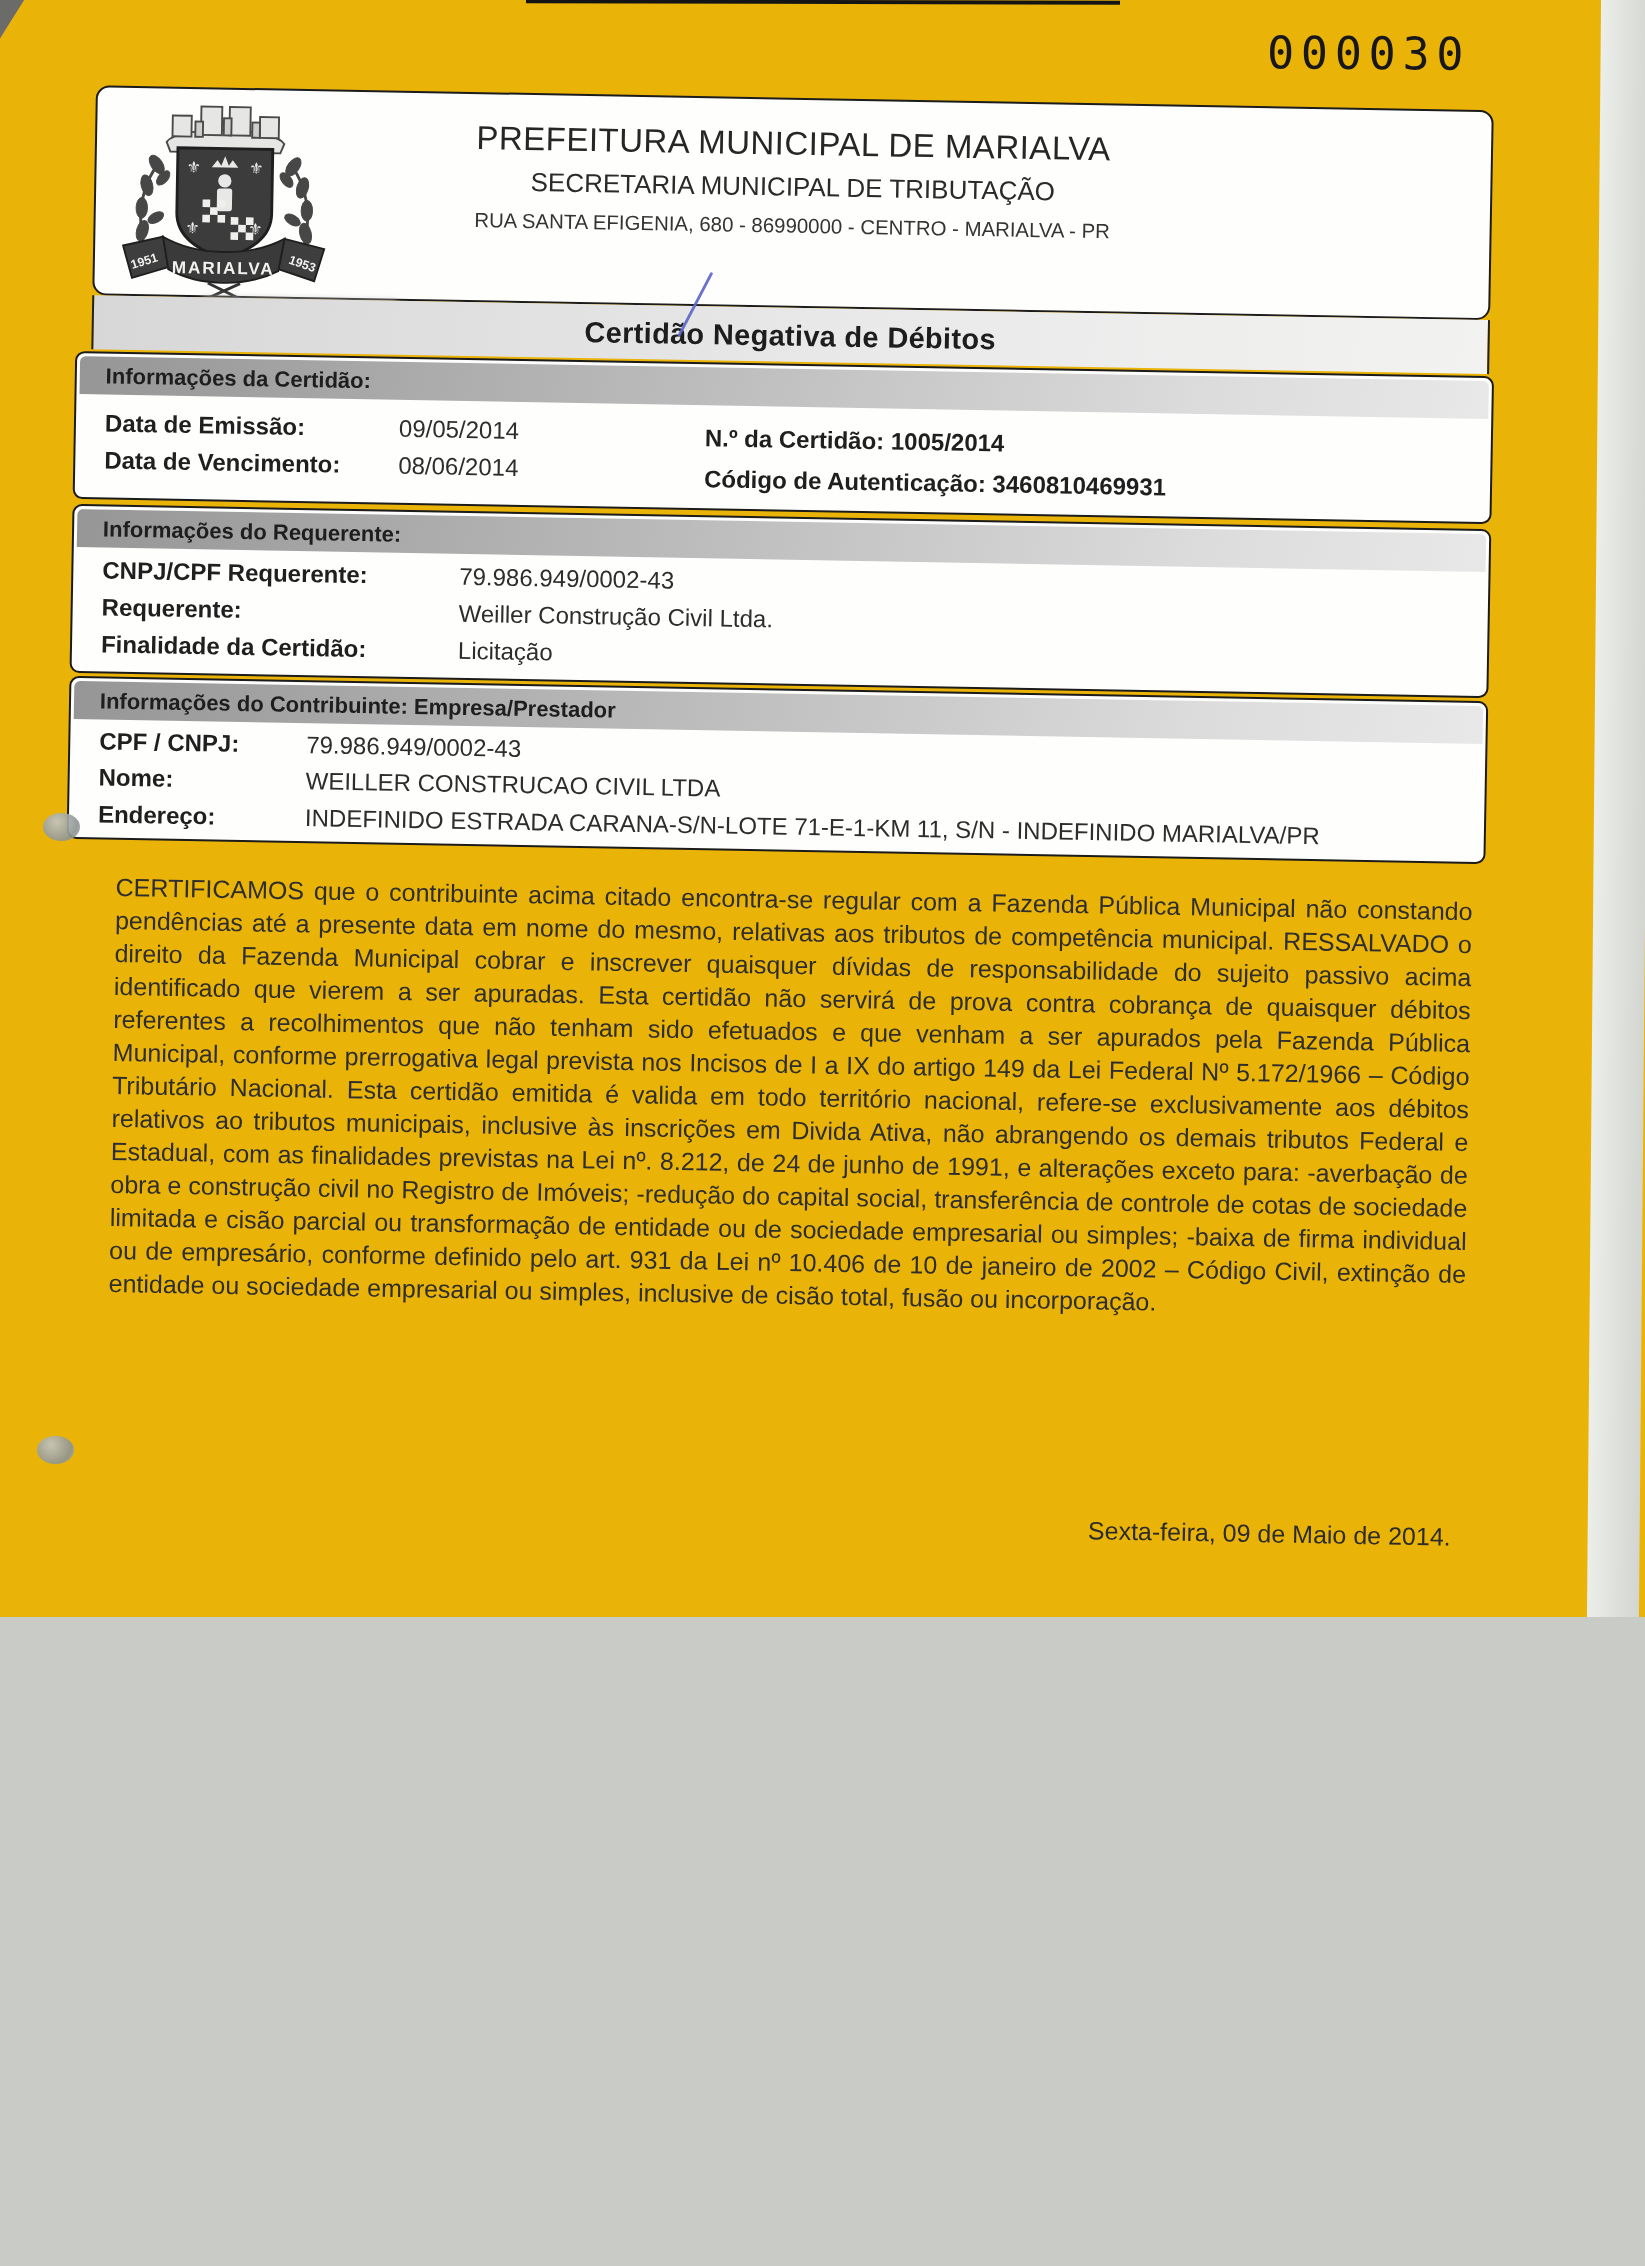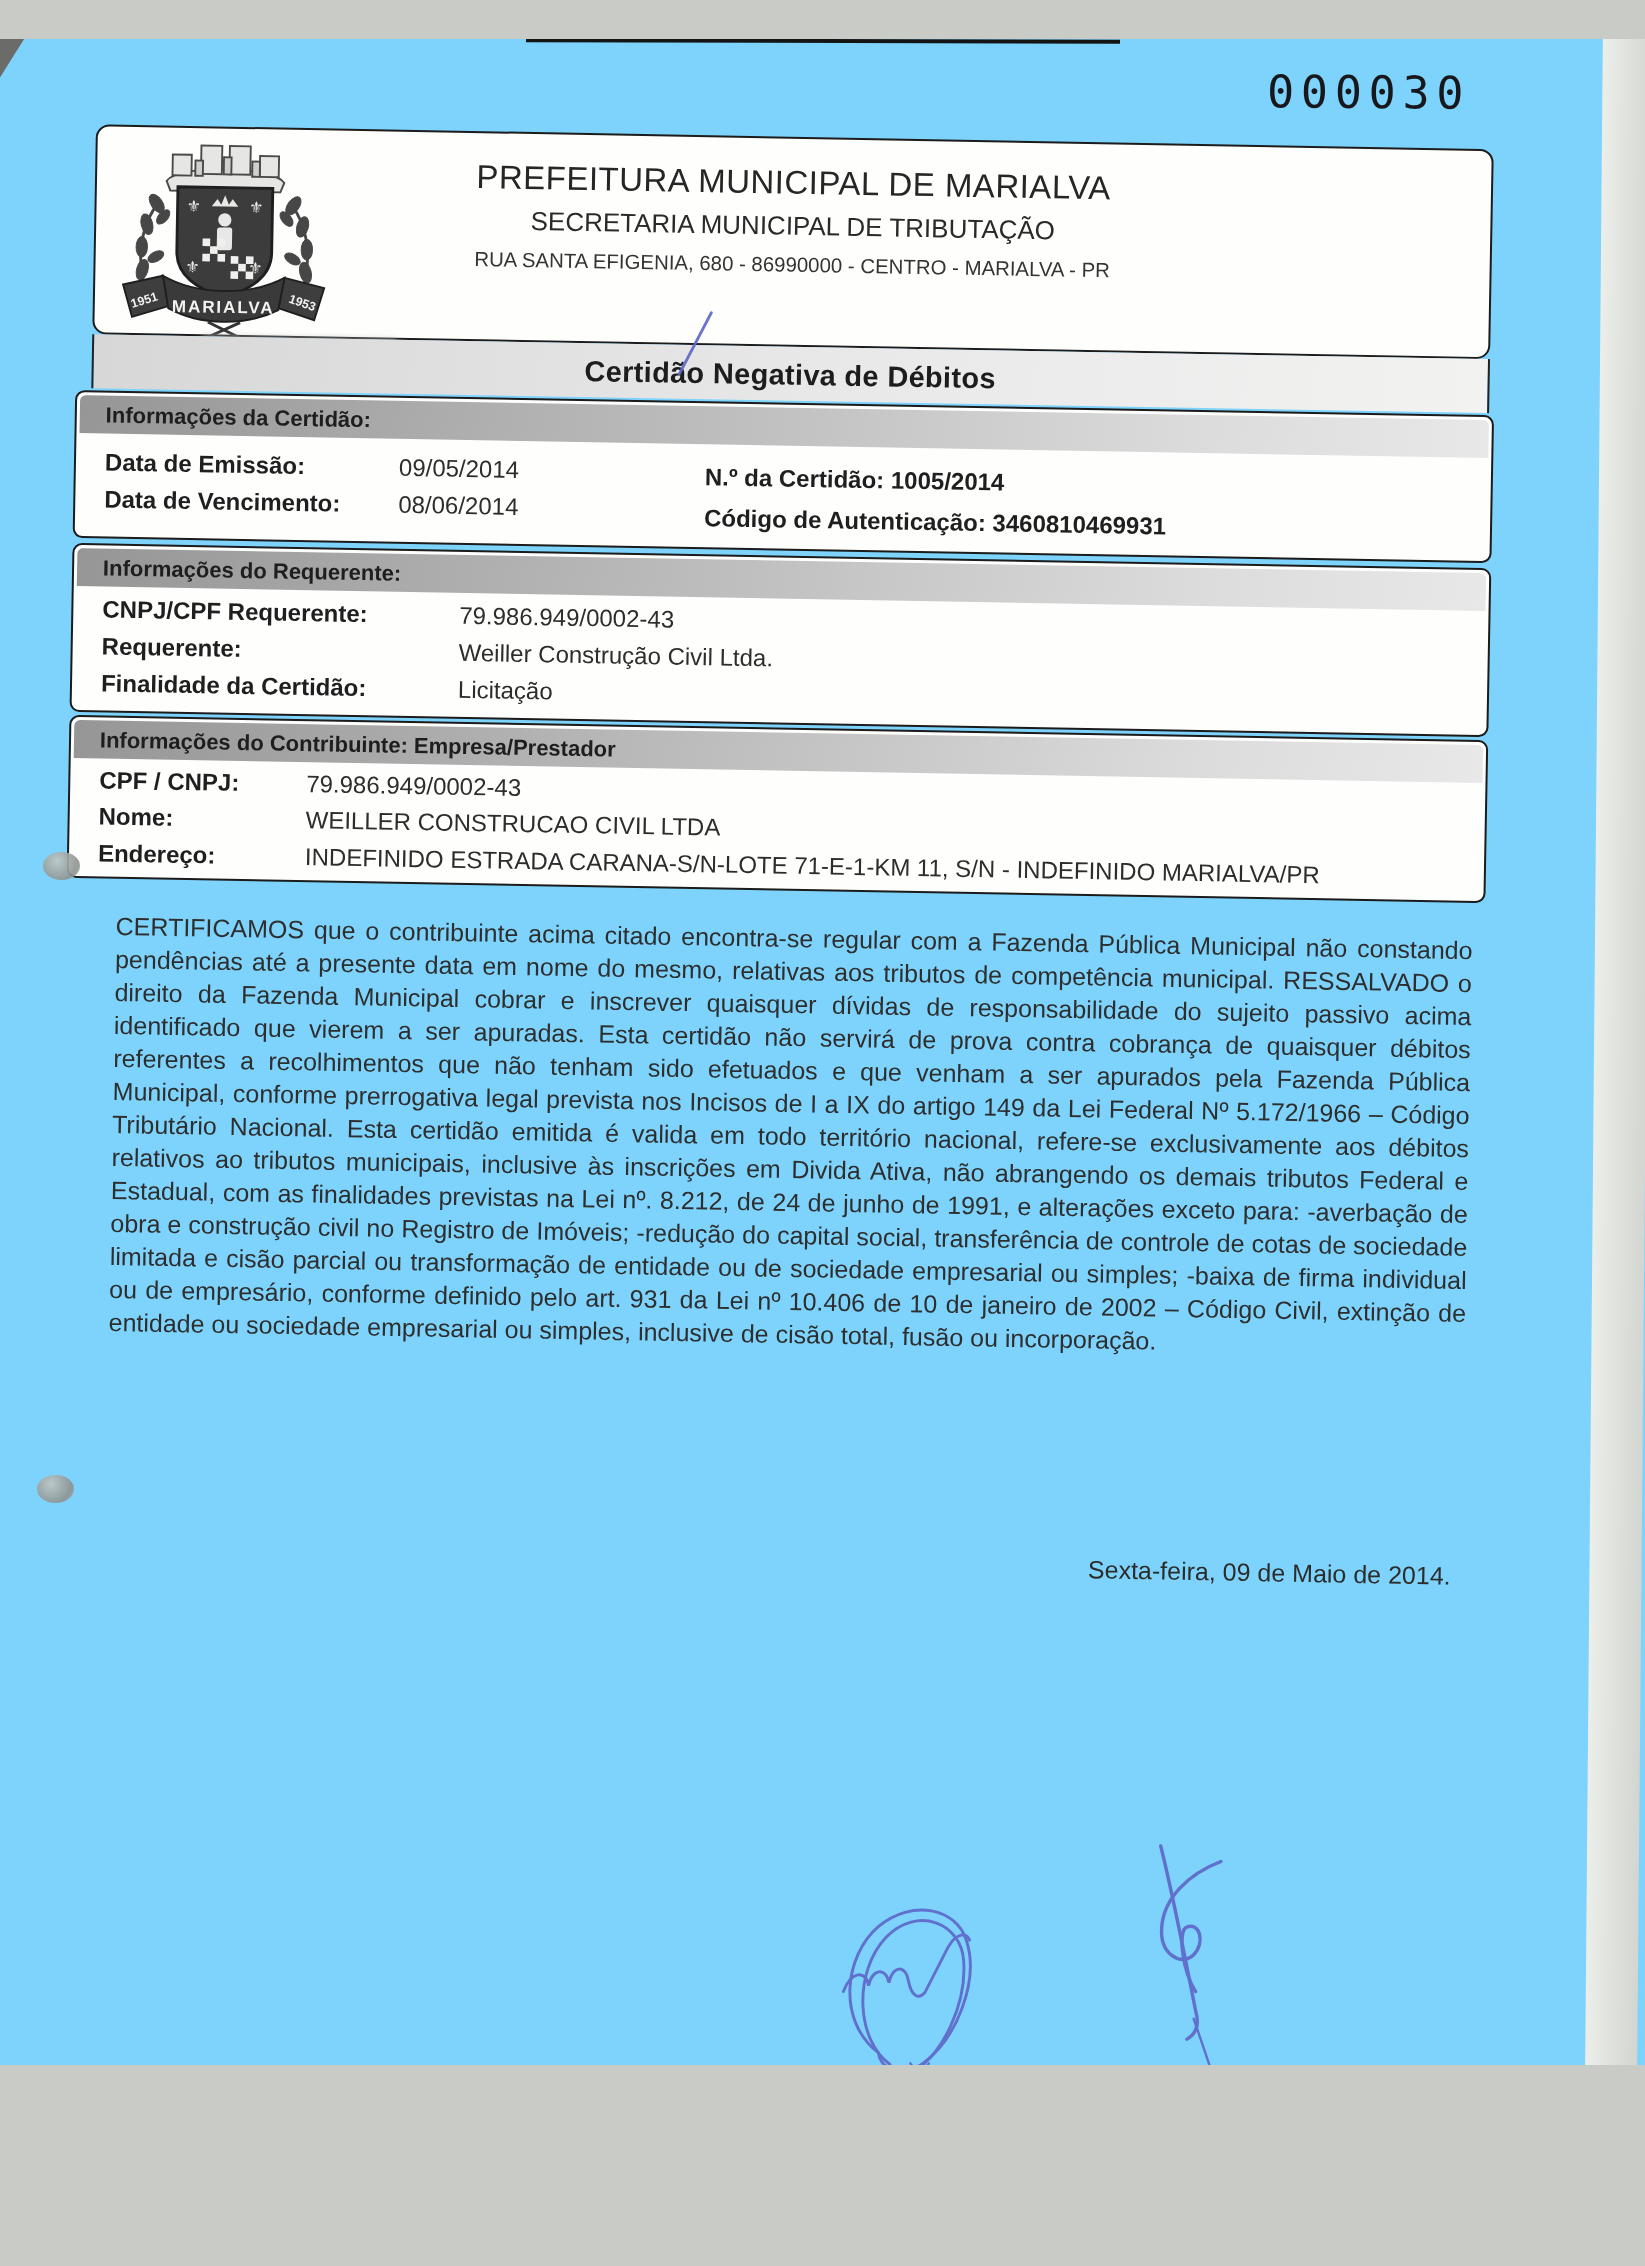--- a/index.html
+++ b/index.html
@@ -1,17 +1,17 @@
 <!DOCTYPE html>
 <html><head>
 <meta charset="utf-8">
 <style>
   html,body{margin:0;padding:0;background:#c9cbc7;}
-  .stage{position:relative;width:1646px;height:2026px;background:#7dd3fc;overflow:hidden;
-         font-family:"Liberation Sans","DejaVu Sans",sans-serif;color:#2b2b2b;margin-top:39px;}
+  .stage{position:relative;width:1646px;height:1617px;background:#eab308;overflow:hidden;
+         font-family:"Liberation Sans","DejaVu Sans",sans-serif;color:#2b2b2b;}
   .edge-right{position:absolute;top:0;right:0;width:52px;height:100%;
               background:linear-gradient(90deg,#eceeea,#d3d5d1);transform:skewX(-0.5deg);}
   .top-line{position:absolute;left:526px;top:0;width:594px;height:3.9px;background:#141414;transform:rotate(0.15deg);}
   .corner-wedge{position:absolute;left:-9.7px;top:-13.6px;width:25px;height:50px;background:#6b6b69;transform:rotate(32deg);}
   .hole-dot{position:absolute;width:37px;height:28px;border-radius:50%;
             background:radial-gradient(circle at 38% 32%,#c3c7c4,#8d9391 68%,#aeb1ae);
             filter:blur(0.6px);opacity:.9;}
   .stamp-number{position:absolute;left:1267px;top:27px;font-family:"DejaVu Sans Mono",monospace;
                 font-size:45px;letter-spacing:6.8px;color:#17171c;transform:rotate(0.4deg);}
   .tilt{transform:rotate(1.02deg);transform-origin:0 0;}

